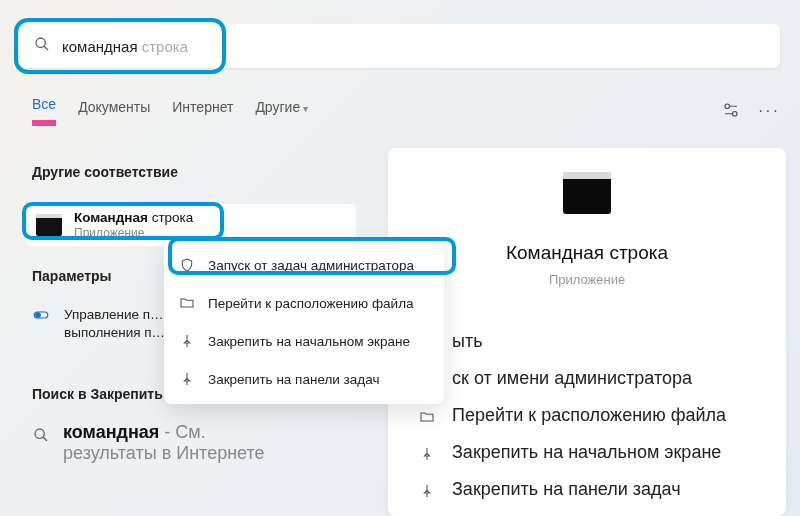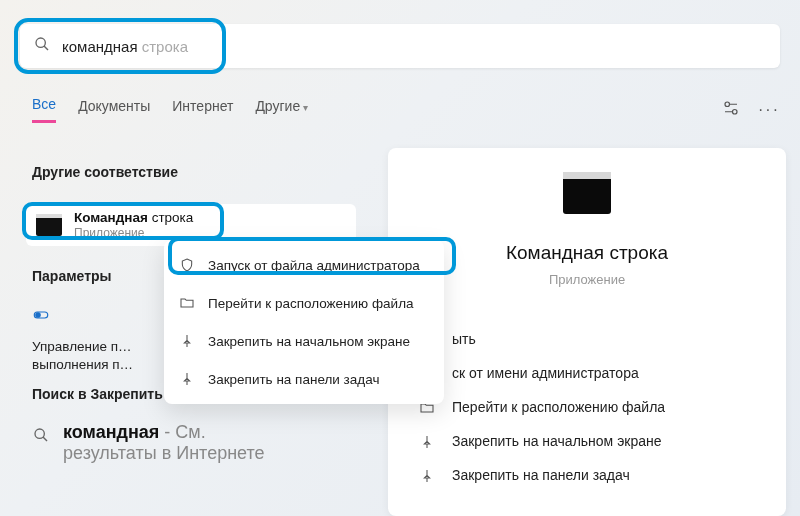--- a/index.html
+++ b/index.html
@@ -28,21 +28,21 @@
   }
   .search-icon-svg { width: 16px; height: 16px; stroke: #666; stroke-width: 2; fill: none; }
   .search-text { margin-left: 12px; font-size: 15px; }
   .search-typed { color: #222; }
   .search-ghost { color: #aaa; }
   .tabs {
     position: absolute; top: 96px; left: 32px; right: 20px; display: flex; align-items: center; gap: 22px;
     font-size: 14px; color: #555;
   }
   .tab { padding-bottom: 8px; cursor: default; }
-  .tab.active { color: #1a6fc9; border-bottom: 3px solid #ec4899; font-weight: 400; }
+  .tab.active { color: #1a6fc9; border-bottom: 6px solid #ec4899; font-weight: 400; }
   .tab-dd::after { content: " ▾"; font-size: 10px; color: #888; }
   .header-icons { margin-left: auto; display: flex; gap: 18px; align-items: center; color: #555; }
   .best-match-label {
     position: absolute; top: 164px; left: 32px; font-size: 14px; font-weight: 600; color: #222;
   }
   .app-result {
     position: absolute; top: 204px; left: 26px; display: flex; align-items: center; gap: 12px;
     background: #fff; padding: 6px 10px; border-radius: 6px; width: 330px; height: 42px;
   }
   .cmd-icon-sm {
@@ -54,42 +54,42 @@
   .app-result-sub { font-size: 12px; color: #888; }
   .context-menu {
     position: absolute; top: 240px; left: 164px; width: 280px; background: #fff;
     border-radius: 8px; box-shadow: 0 8px 24px rgba(0,0,0,0.12); padding: 6px 0; z-index: 40;
   }
   .cm-item { display: flex; align-items: center; gap: 12px; padding: 10px 14px; font-size: 13.5px; color: #222; }
   .cm-icon { width: 18px; height: 18px; display: flex; align-items: center; justify-content: center; }
   .cm-icon svg { width: 16px; height: 16px; stroke: #555; stroke-width: 1.6; fill: none; }
   .params-label { position: absolute; top: 268px; left: 32px; font-size: 14px; font-weight: 600; color: #222; }
   .param-row {
-    position: absolute; top: 306px; left: 32px; display: flex; gap: 14px; width: 140px; font-size: 13.5px; color: #222; flex-direction: column;
+    position: absolute; top: 306px; left: 32px; display: flex; gap: 14px; width: 140px; font-size: 13.5px; color: #222;
   }
   .param-icon { width: 18px; height: 18px; }
   .param-icon svg { width: 18px; height: 18px; stroke: #1a6fc9; fill: none; stroke-width: 1.5; }
   .param-text { line-height: 1.3; }
   .web-label { position: absolute; top: 386px; left: 32px; font-size: 14px; font-weight: 600; color: #222; }
   .web-row { position: absolute; top: 422px; left: 32px; display: flex; gap: 14px; width: 260px; font-size: 18px; }
   .web-icon { width: 26px; height: 26px; border-radius: 50%; display:flex; align-items:center; justify-content:center; }
   .web-q { font-weight: 600; color: #111; }
   .web-s { color: #888; }
   .preview-panel {
     position: absolute; top: 148px; left: 388px; right: 14px; bottom: 0;
     background: #fff; border-radius: 8px; box-shadow: 0 2px 8px rgba(0,0,0,0.06);
     display: flex; flex-direction: column; align-items: center; padding-top: 18px;
     overflow: hidden;
   }
   .preview-big-icon { width: 48px; height: 42px; background: #0a0a0a; border-radius: 3px; position: relative; margin-top: 6px; }
   .preview-big-icon::before { content:""; position:absolute; top:0; left:0; right:0; height:7px; background:#d8d8d8; }
   .preview-title { margin-top: 28px; font-size: 19px; color: #111; }
   .preview-sub { margin-top: 8px; font-size: 13px; color: #999; }
   .preview-list { margin-top: 44px; width: 100%; padding-left: 30px; display: flex; flex-direction: column; gap: 16px; }
-  .pv-item { display: flex; align-items: flex-start; gap: 16px; font-size: 14px; color: #222; }
+  .pv-item { display: flex; align-items: flex-end; gap: 16px; font-size: 18px; color: #222; }
   .pv-item .cm-icon svg { stroke: #555; }
 </style>
 </head>
 <body>
 
 <div class="highlight-box-1"></div>
 <div class="highlight-box-2"></div>
 <div class="highlight-box-3"></div>
 
 <div class="searchbar-wrap">
@@ -133,21 +133,21 @@
   </div>
 </div>
 
 <div class="context-menu">
   <div class="cm-item">
     <span class="cm-icon">
       <svg viewBox="0 0 24 24">
           <path d="M12 3l7 3v5c0 5-3 8-7 10-4-2-7-5-7-10V6l7-3z"></path>
         </svg>
     </span>
-    <span>Запуск от файла администратора</span>
+    <span>Запуск от задач администратора</span>
   </div>
   <div class="cm-item">
     <span class="cm-icon">
       <svg viewBox="0 0 24 24">
           <path d="M3 6h6l2 2h10v10H3z"></path>
         </svg>
     </span>
     <span>Перейти к расположению файла</span>
   </div>
   <div class="cm-item">

